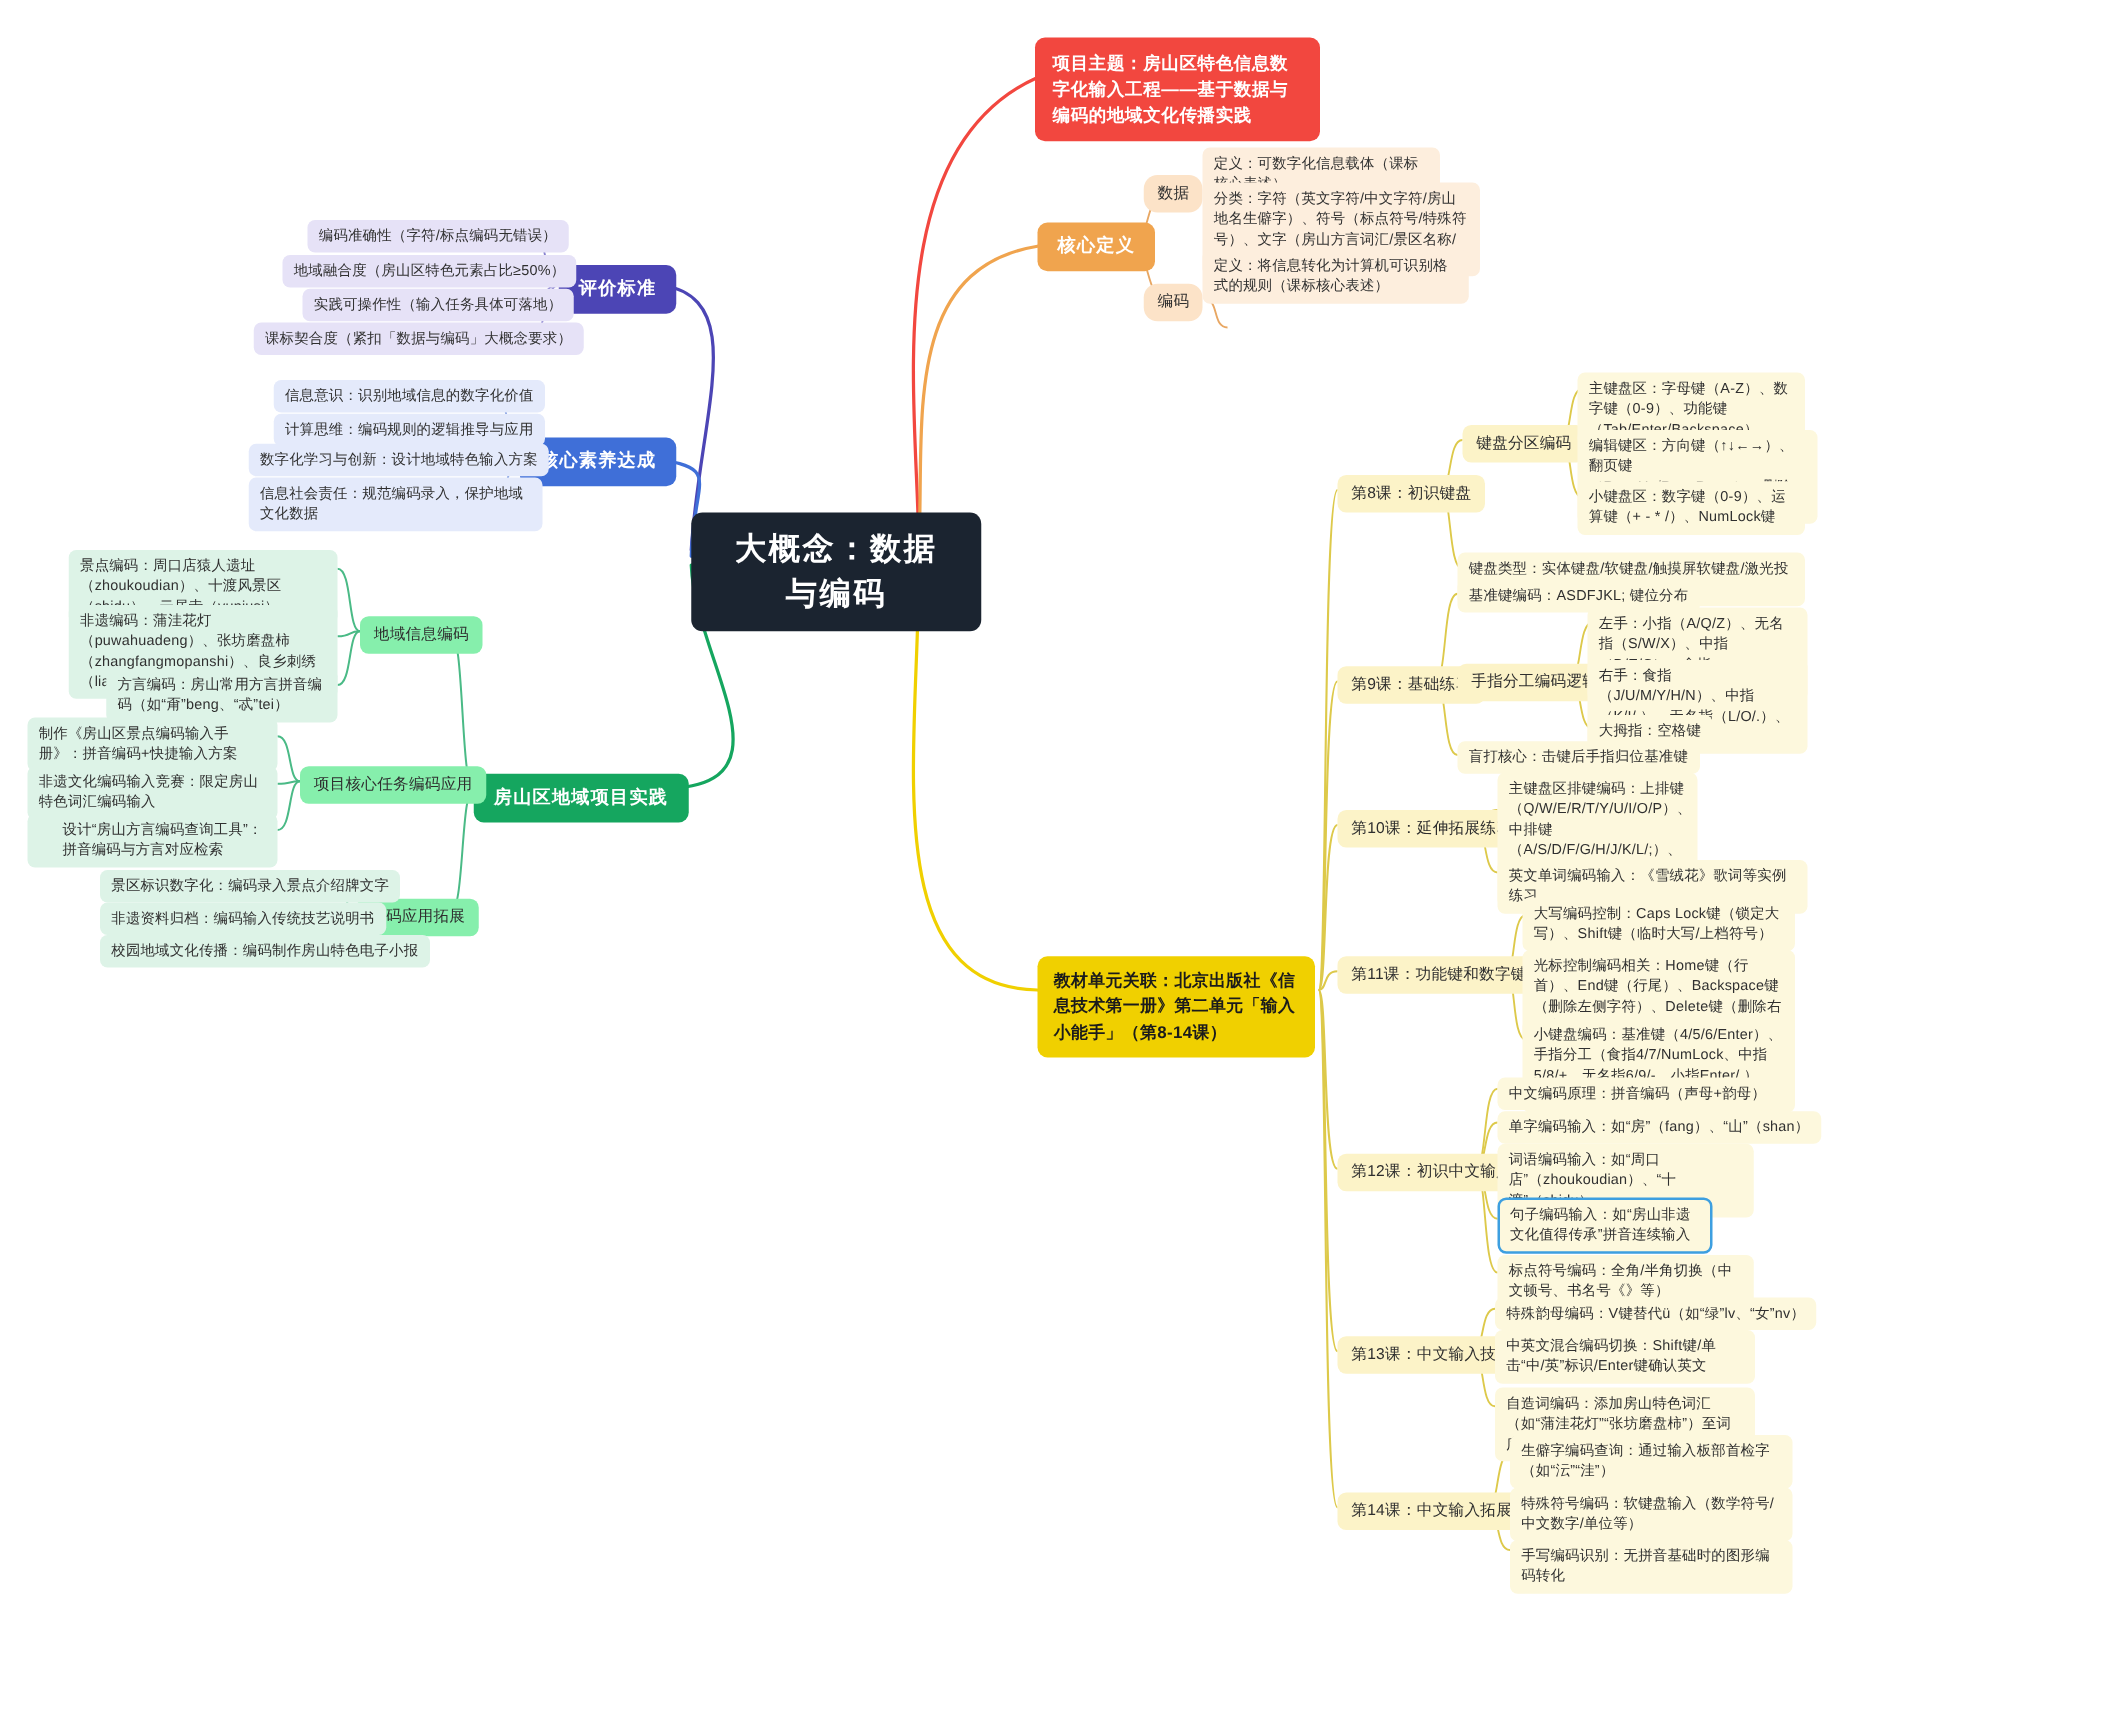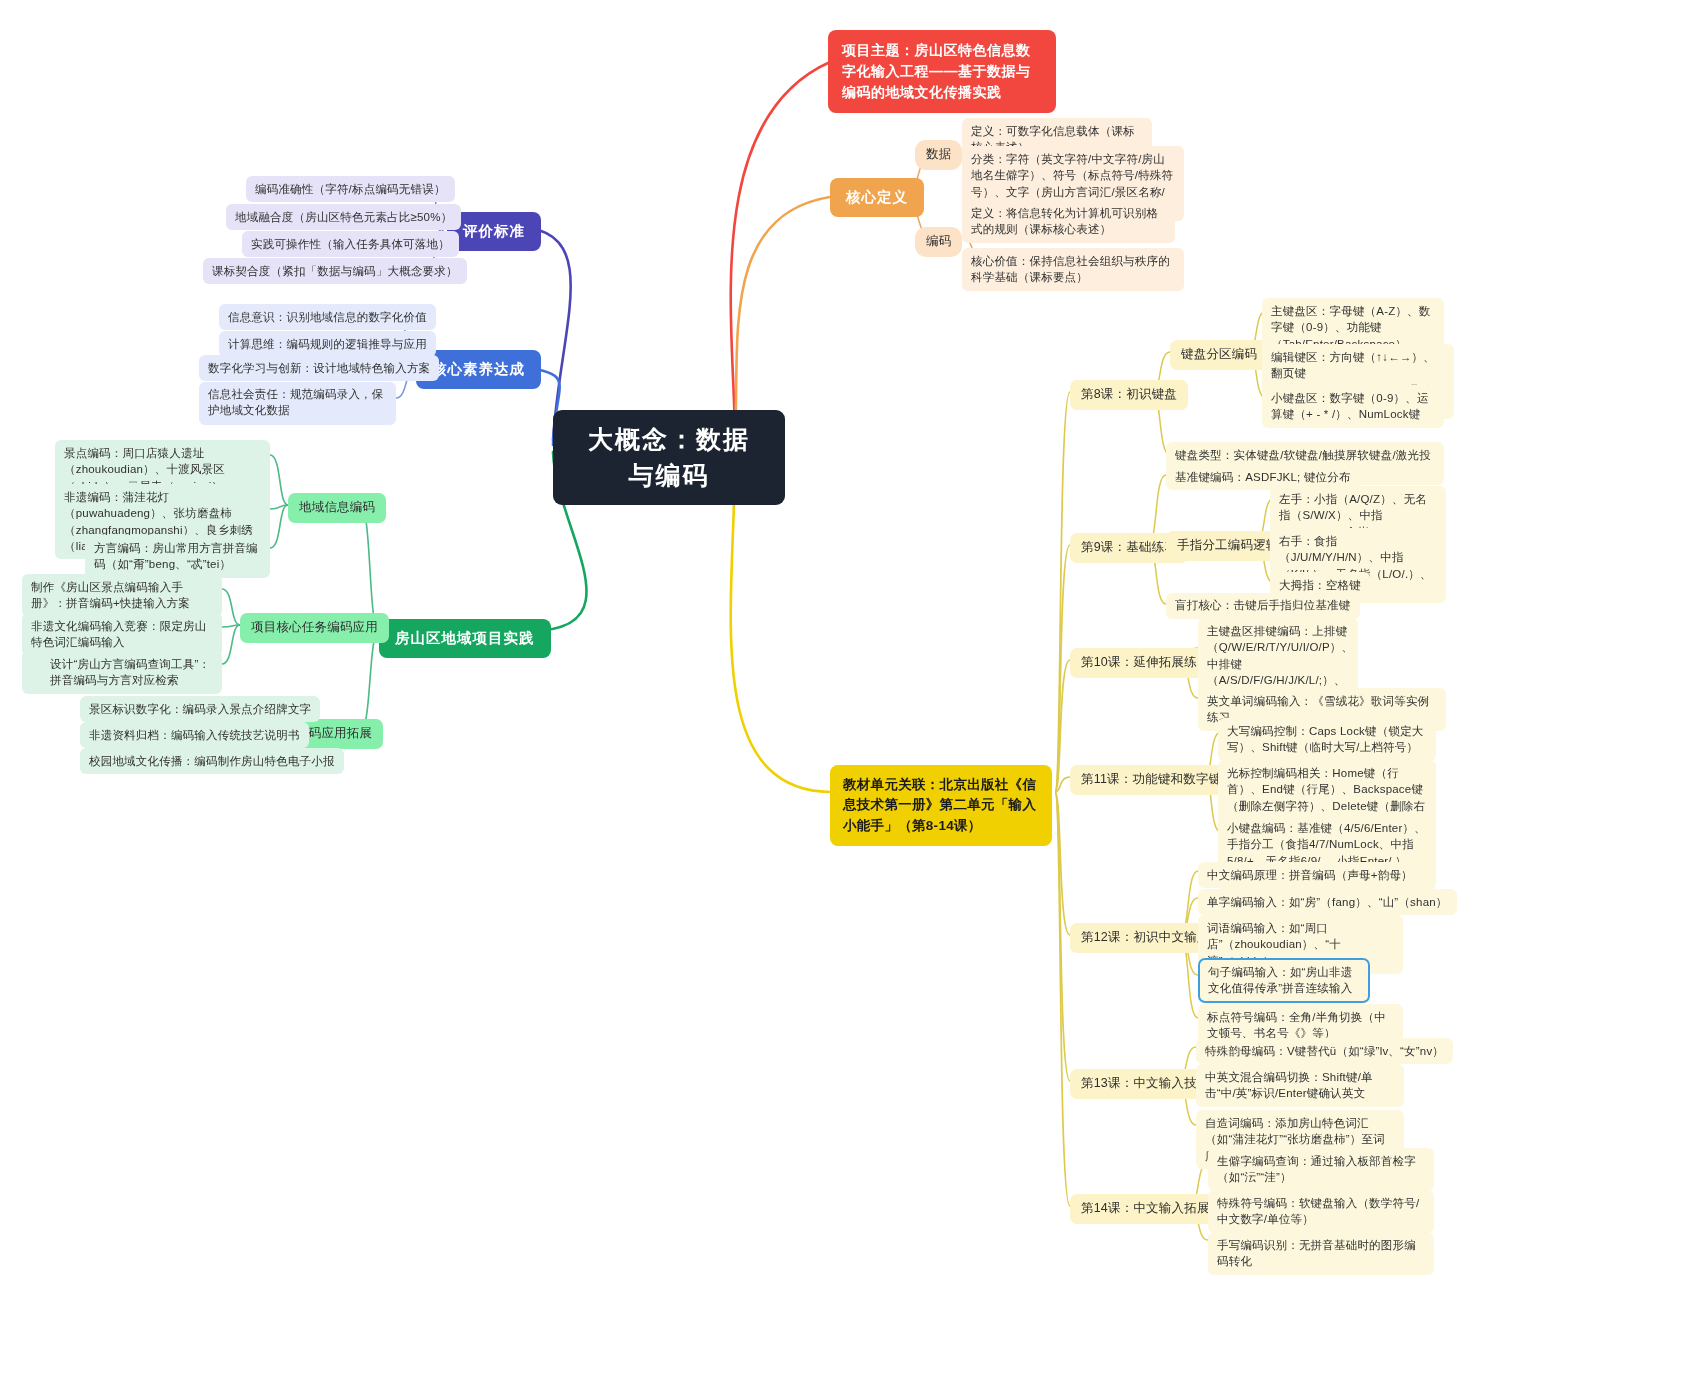--- a/index.html
+++ b/index.html
@@ -211,33 +211,32 @@
   <div class="node l1 red topic" style="left:828px; top:30px; width:228px;">项目主题：房山区特色信息数字化输入工程——基于数据与编码的地域文化传播实践</div>
 
   <div class="node l1 orange" style="left:830px; top:178px;">核心定义</div>
 
   <div class="node l2 orange" style="left:915px; top:140px;">数据</div>
   <div class="node l3 orange" style="left:962px; top:118px; width:190px;">定义：可数字化信息载体（课标核心表述）</div>
   <div class="node l3 orange" style="left:962px; top:146px; width:222px;">分类：字符（英文字符/中文字符/房山地名生僻字）、符号（标点符号/特殊符号）、文字（房山方言词汇/景区名称/非遗名称）</div>
 
   <div class="node l2 orange" style="left:915px; top:227px;">编码</div>
   <div class="node l3 orange" style="left:962px; top:200px; width:213px;">定义：将信息转化为计算机可识别格式的规则（课标核心表述）</div>
-  <div class="node l3 orange" style="left:962px; top:248px; width:222px;">核心价值：保持信息社会组织与秩序的科学基础（课标要点）</div>
 
   <div class="node l1 purple" style="left:447px; top:212px;">评价标准</div>
   <div class="node l3 purple" style="left:246px; top:176px;">编码准确性（字符/标点编码无错误）</div>
   <div class="node l3 purple" style="left:226px; top:204px;">地域融合度（房山区特色元素占比≥50%）</div>
   <div class="node l3 purple" style="left:242px; top:231px;">实践可操作性（输入任务具体可落地）</div>
   <div class="node l3 purple" style="left:203px; top:258px;">课标契合度（紧扣「数据与编码」大概念要求）</div>
 
   <div class="node l1 blue" style="left:416px; top:350px;">核心素养达成</div>
   <div class="node l3 blue" style="left:219px; top:304px;">信息意识：识别地域信息的数字化价值</div>
   <div class="node l3 blue" style="left:219px; top:331px;">计算思维：编码规则的逻辑推导与应用</div>
   <div class="node l3 blue" style="left:199px; top:355px;">数字化学习与创新：设计地域特色输入方案</div>
-  <div class="node l3 blue" style="left:199px; top:382px; width:197px;font-family:Liberation Mono, monospace;">信息社会责任：规范编码录入，保护地域文化数据</div>
+  <div class="node l3 blue" style="left:199px; top:382px; width:235px;">信息社会责任：规范编码录入，保护地域文化数据</div>
 
   <div class="node l1 green" style="left:379px; top:619px;">房山区地域项目实践</div>
 
   <div class="node l2 green" style="left:288px; top:493px;">地域信息编码</div>
   <div class="node l3 green" style="left:55px; top:440px; width:215px;">景点编码：周口店猿人遗址（zhoukoudian）、十渡风景区（shidu）、云居寺（yunjusi）</div>
   <div class="node l3 green" style="left:55px; top:484px; width:215px;">非遗编码：蒲洼花灯（puwahuadeng）、张坊磨盘柿（zhangfangmopanshi）、良乡刺绣（liangxiangcixiu）</div>
   <div class="node l3 green" style="left:85px; top:535px; width:185px;">方言编码：房山常用方言拼音编码（如“甭”beng、“忒”tei）</div>
 
   <div class="node l2 green" style="left:240px; top:613px;">项目核心任务编码应用</div>
   <div class="node l3 green" style="left:22px; top:574px; width:200px;">制作《房山区景点编码输入手册》：拼音编码+快捷输入方案</div>
@@ -257,21 +256,21 @@
   <div class="node l3 yellow" style="left:1262px; top:344px; width:192px;">编辑键区：方向键（↑↓←→）、翻页键（PageUp/PageDown）、删除键（Delete）</div>
   <div class="node l3 yellow" style="left:1262px; top:385px; width:182px;">小键盘区：数字键（0-9）、运算键（+ - * /）、NumLock键</div>
   <div class="node l3 yellow" style="left:1166px; top:442px; width:278px;">键盘类型：实体键盘/软键盘/触摸屏软键盘/激光投影键盘</div>
 
   <div class="node l2 yellow" style="left:1070px; top:533px;">第9课：基础练习</div>
   <div class="node l3 yellow" style="left:1166px; top:464px;">基准键编码：ASDFJKL; 键位分布</div>
   <div class="node l2 yellow" style="left:1166px; top:531px;">手指分工编码逻辑</div>
   <div class="node l3 yellow" style="left:1270px; top:486px; width:176px;">左手：小指（A/Q/Z）、无名指（S/W/X）、中指（D/E/C）、食指（F/R/V/T/B/G）</div>
   <div class="node l3 yellow" style="left:1270px; top:528px; width:176px;">右手：食指（J/U/M/Y/H/N）、中指（K/I/,）、无名指（L/O/.）、小指（;/P/ /）</div>
   <div class="node l3 yellow" style="left:1270px; top:572px;">大拇指：空格键</div>
-  <div class="node l3 yellow" style="left:1166px; top:593px;font-family:Liberation Mono, monospace;">盲打核心：击键后手指归位基准键</div>
+  <div class="node l3 yellow" style="left:1166px; top:593px;">盲打核心：击键后手指归位基准键</div>
 
   <div class="node l2 yellow" style="left:1070px; top:648px;">第10课：延伸拓展练习</div>
   <div class="node l3 yellow" style="left:1198px; top:618px; width:160px;">主键盘区排键编码：上排键（Q/W/E/R/T/Y/U/I/O/P）、中排键（A/S/D/F/G/H/J/K/L/;）、下排键（Z/X/C/V/B/N/M/,/./?）</div>
   <div class="node l3 yellow" style="left:1198px; top:688px; width:248px;">英文单词编码输入：《雪绒花》歌词等实例练习</div>
 
   <div class="node l2 yellow" style="left:1070px; top:765px;">第11课：功能键和数字键练习</div>
   <div class="node l3 yellow" style="left:1218px; top:718px; width:218px;">大写编码控制：Caps Lock键（锁定大写）、Shift键（临时大写/上档符号）</div>
   <div class="node l3 yellow" style="left:1218px; top:760px; width:218px;">光标控制编码相关：Home键（行首）、End键（行尾）、Backspace键（删除左侧字符）、Delete键（删除右侧字符）</div>
   <div class="node l3 yellow" style="left:1218px; top:815px; width:218px;">小键盘编码：基准键（4/5/6/Enter）、手指分工（食指4/7/NumLock、中指5/8/+、无名指6/9/-、小指Enter/.）、NumLock键功能切换</div>
 

